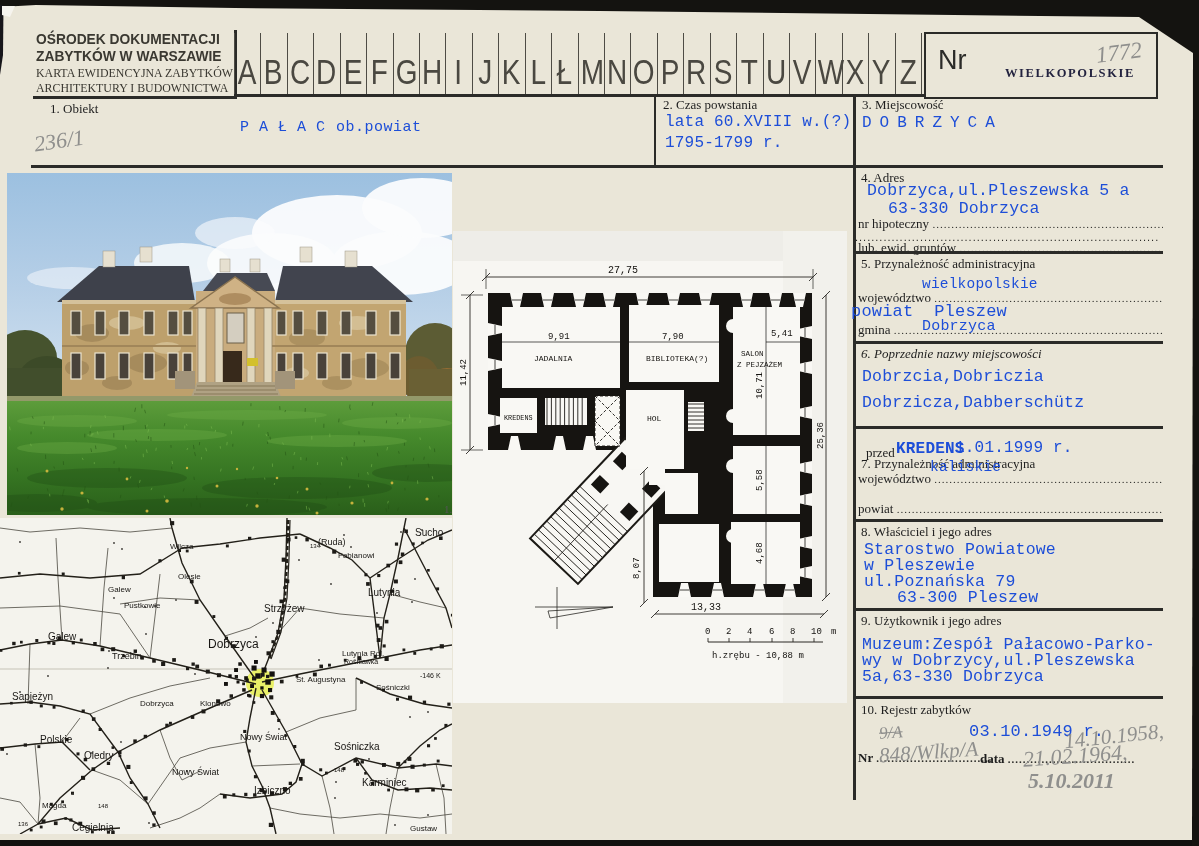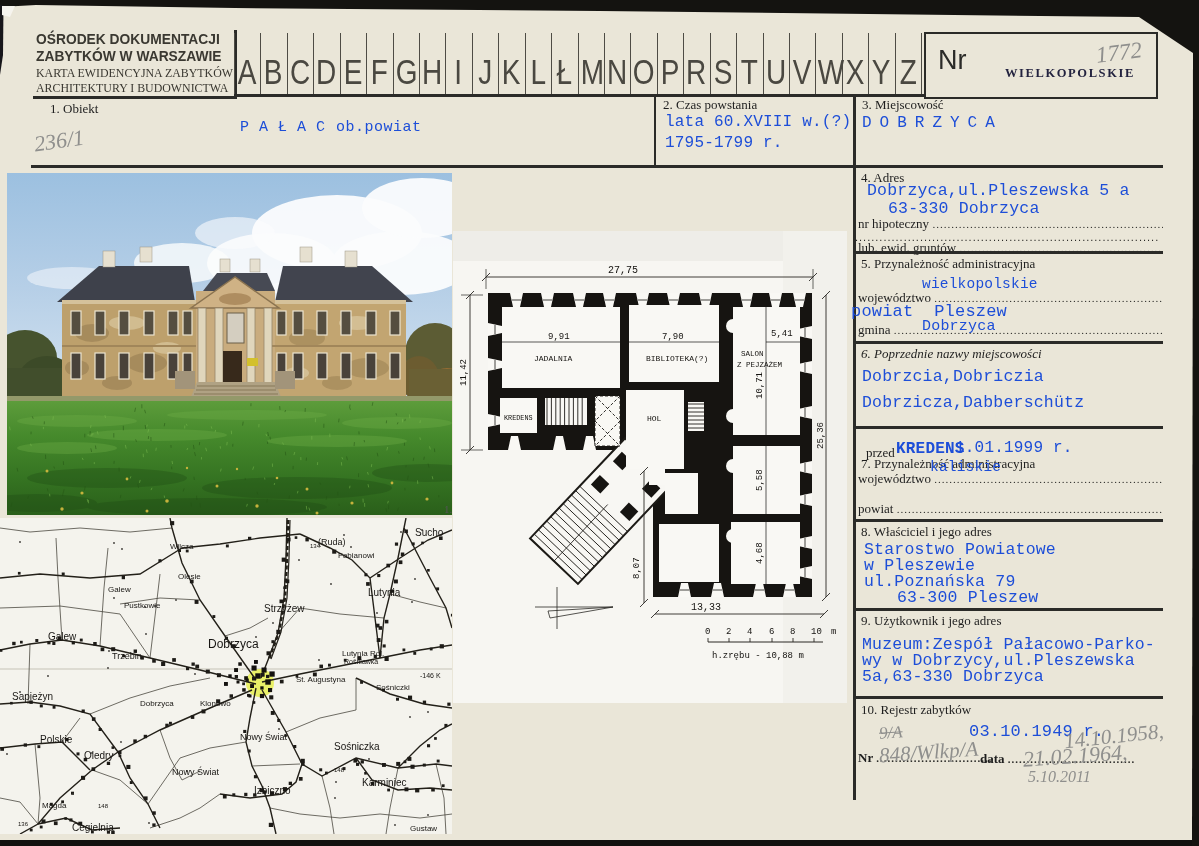--- a/index.html
+++ b/index.html
@@ -156,21 +156,21 @@
 <div class="hline" style="left:854px;top:696px;width:309px;height:3px;"></div>
 
 <div class="abs lbl" style="left:861px;top:702px;">10. Rejestr zabytków</div>
 <div class="abs hand" style="left:879px;top:723px;font-size:17px;text-decoration:line-through;transform:rotate(-4deg);">9/A</div>
 <div class="abs typed" style="left:969px;top:722px;font-size:17px;">03.10.1949 r.</div>
 <div class="abs hand" style="left:1064px;top:724px;font-size:21px;transform:rotate(-6deg);">14.10.1958,</div>
 <div class="abs lbl" style="left:858px;top:750px;font-weight:bold;white-space:nowrap;width:140px;overflow:hidden;">Nr <span class="dots">...............................</span></div>
 <div class="abs hand" style="left:879px;top:740px;font-size:21px;transform:rotate(-4deg);">848/Wlkp/A</div>
 <div class="abs lbl" style="left:980px;top:751px;font-weight:bold;white-space:nowrap;width:163px;overflow:hidden;">data <span class="dots">..................................</span></div>
 <div class="abs hand" style="left:1023px;top:743px;font-size:22px;transform:rotate(-4deg);">21.02.1964,</div>
-<div class="abs hand" style="left:1028px;top:768px;font-size:16px;">5.10.2011</div>
+<div class="abs hand" style="left:1028px;top:768px;font-size:22px;font-weight:bold;">5.10.2011</div>
 
 <svg class="abs" style="left:7px;top:173px;" width="445" height="342" viewBox="0 0 445 342">
   <defs>
     <linearGradient id="sky" x1="0" y1="0" x2="0" y2="1">
       <stop offset="0" stop-color="#9cc0e0"></stop>
       <stop offset="0.5" stop-color="#b6cfe7"></stop>
       <stop offset="1" stop-color="#d4e3f0"></stop>
     </linearGradient>
     <linearGradient id="grass" x1="0" y1="0" x2="0" y2="1">
       <stop offset="0" stop-color="#5d9c3b"></stop>

